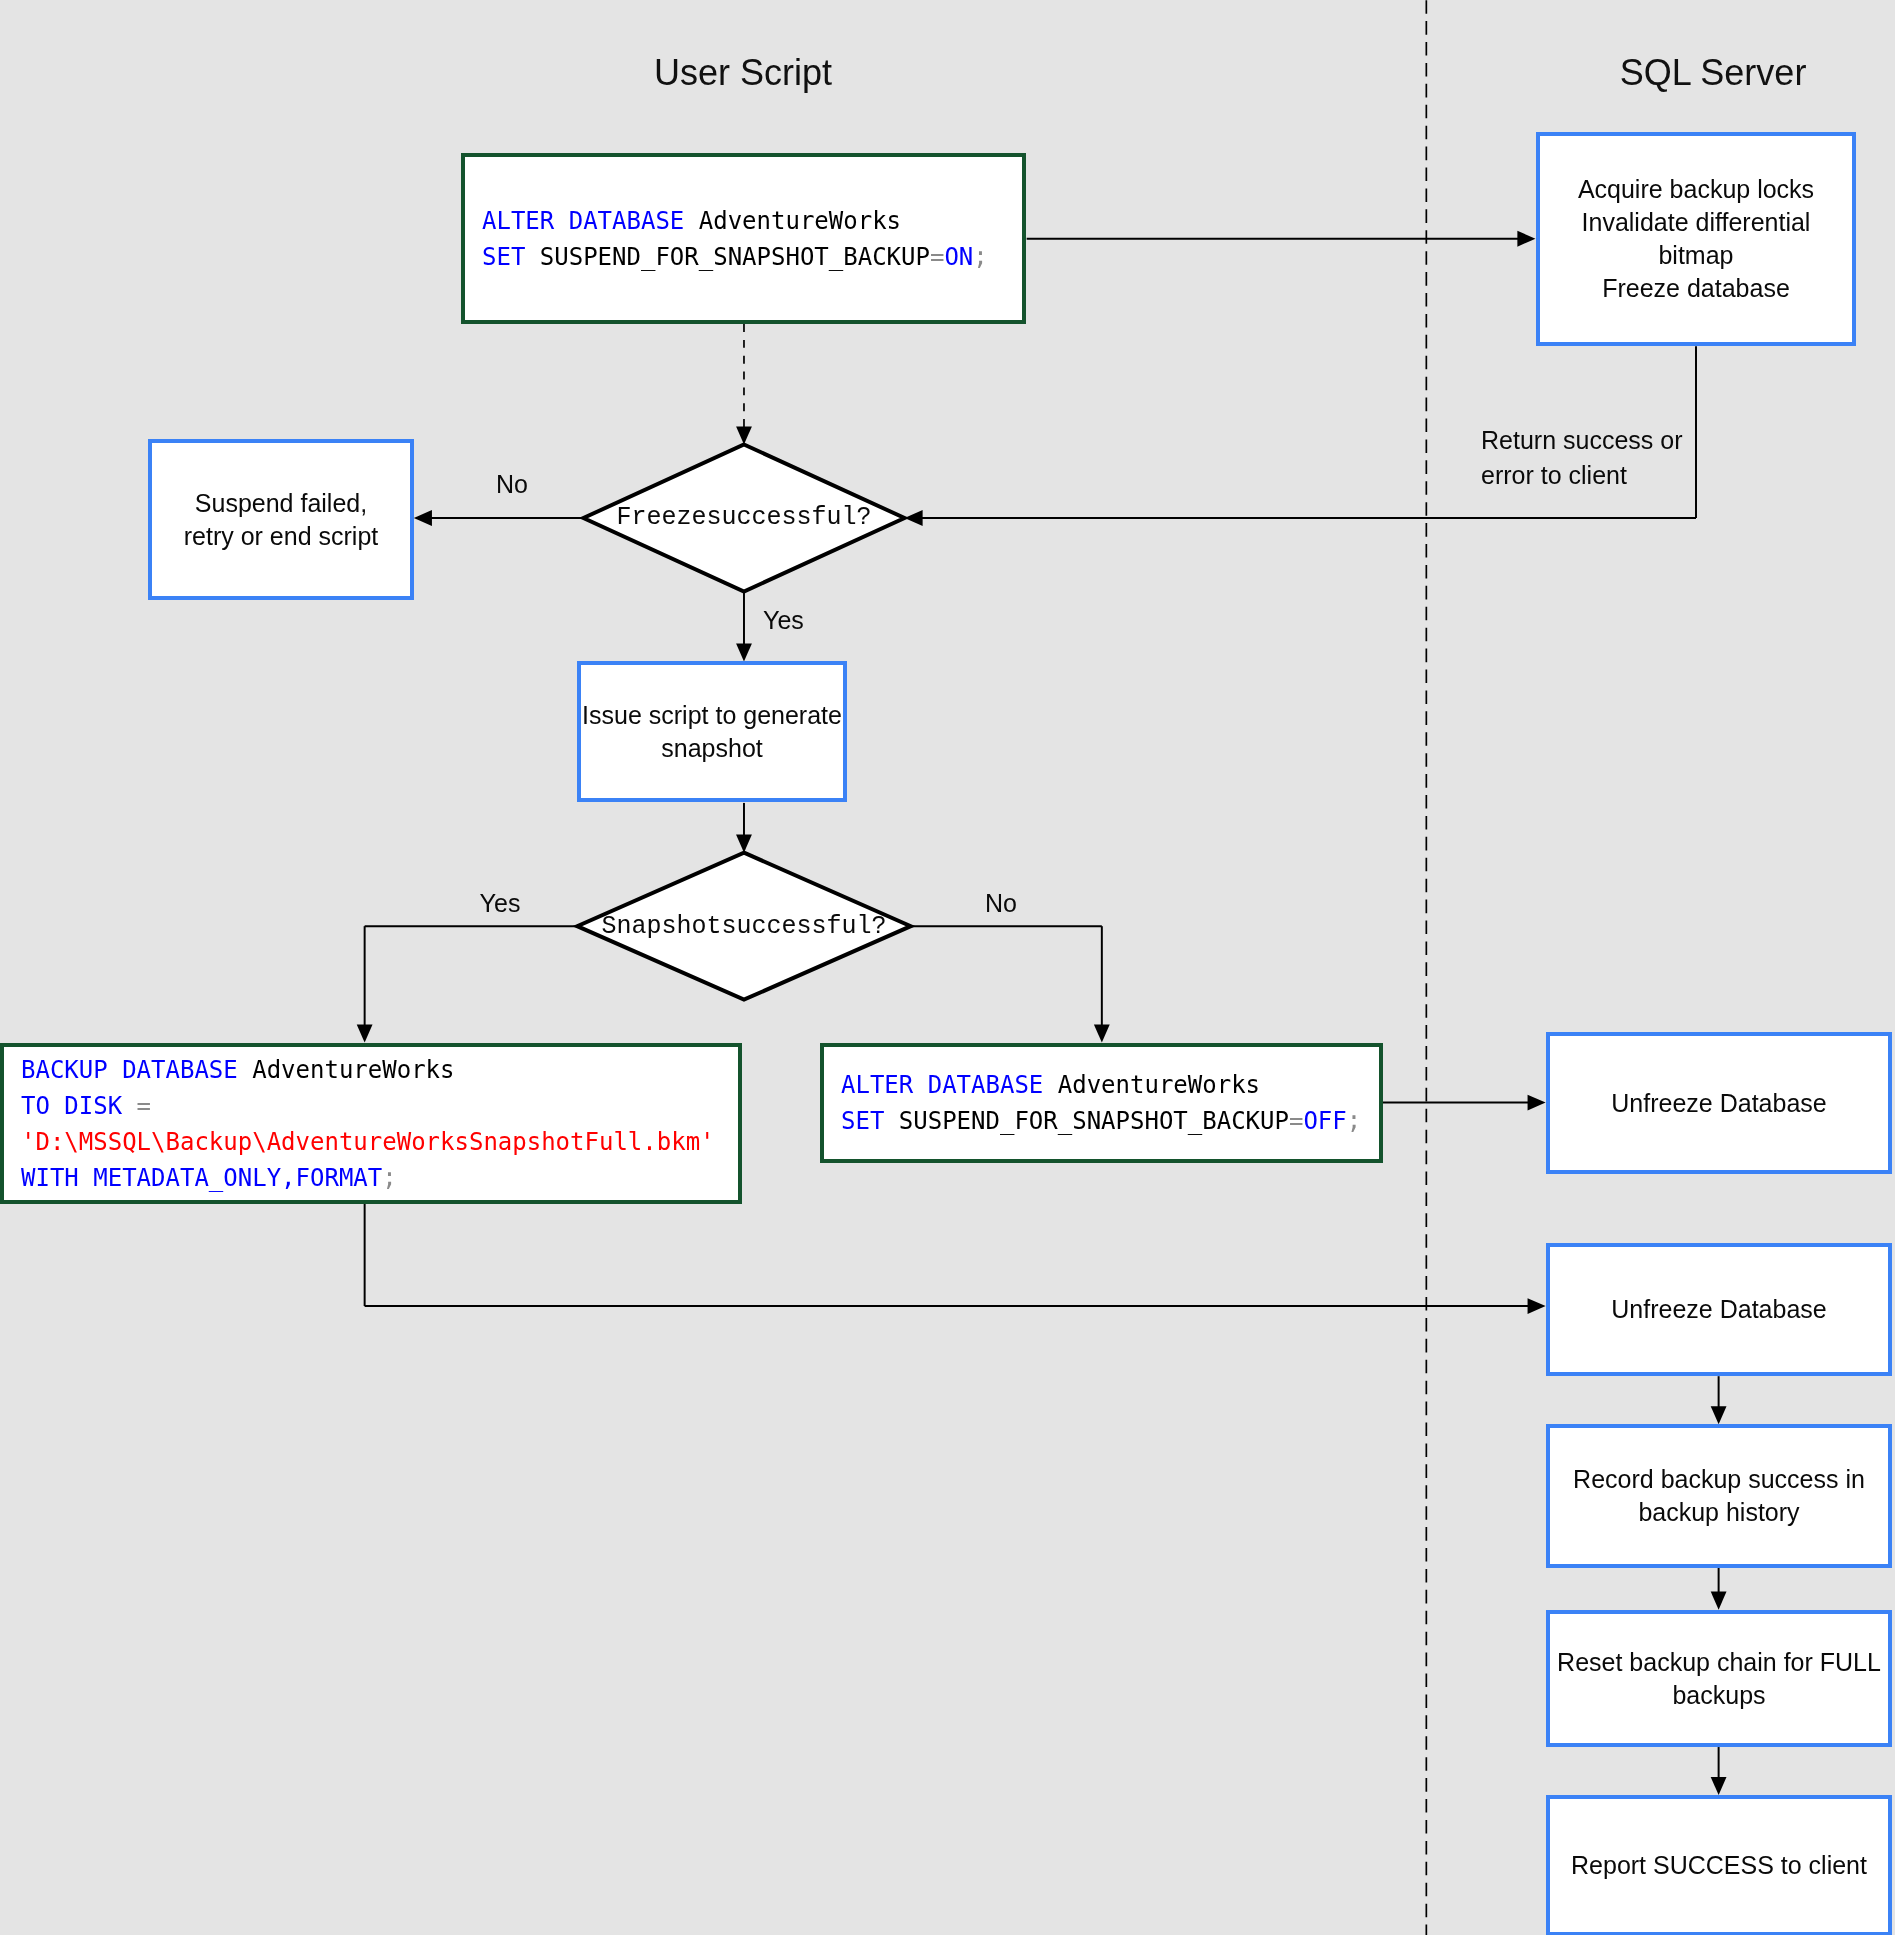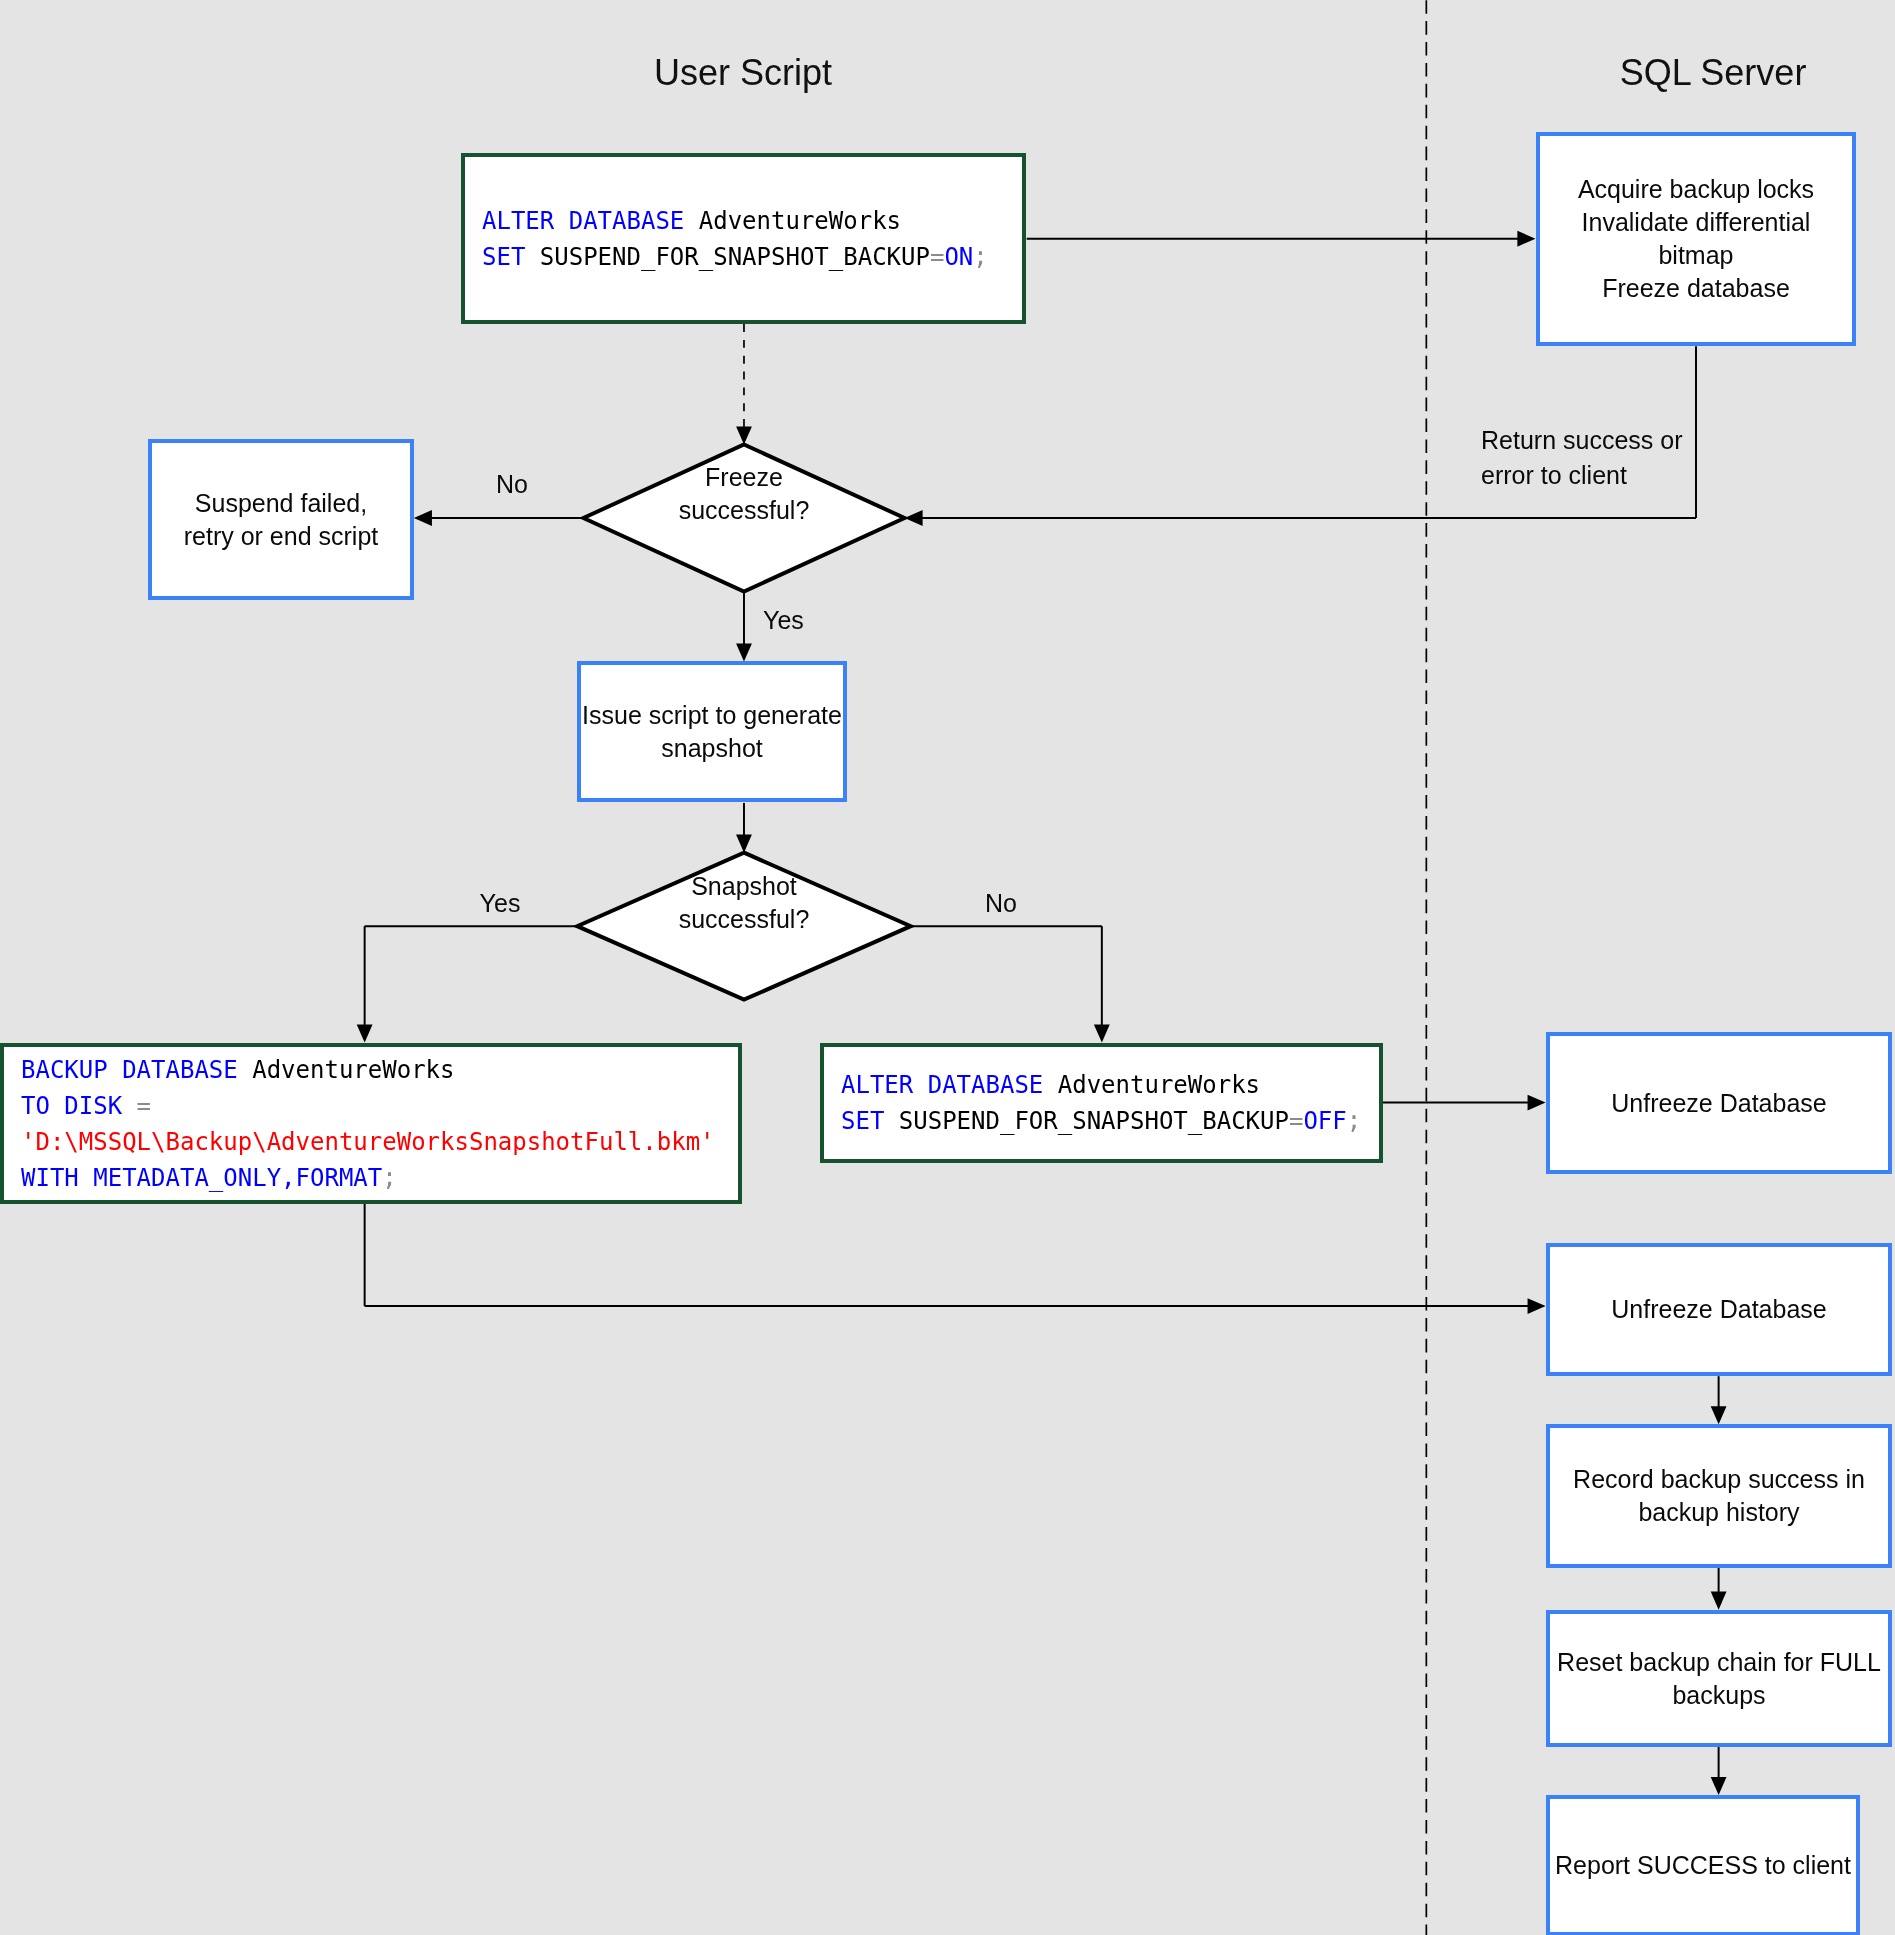--- a/index.html
+++ b/index.html
@@ -12,22 +12,22 @@
 
   .box{position:absolute;background:#ffffff;border:4px solid #3b82f6;box-sizing:border-box;
     display:flex;flex-direction:column;justify-content:center;align-items:center;
     text-align:center;font-size:25px;line-height:33px;color:#0a0a0a;}
 
   .codebox{position:absolute;background:#ffffff;border:4px solid #14532d;box-sizing:border-box;
     display:flex;flex-direction:column;justify-content:center;align-items:flex-start;
     text-align:left;padding-left:17px;padding-right:5.7px;
     font-family:"DejaVu Sans Mono",monospace;font-size:24px;line-height:36px;white-space:nowrap;}
 
-  .dtext{position:absolute;display:flex;flex-direction:column;
-    align-items:center;text-align:center;font-size:25px;line-height:33px;color:#0a0a0a;}
+  .dtext{position:absolute;display:flex;flex-direction:row;justify-content:center;
+    align-items:center;text-align:center;font-size:25px;line-height:33px;color:#0a0a0a;font-family:Liberation Mono, monospace;}
 
   .edge-label{position:absolute;font-size:25px;color:#0a0a0a;white-space:nowrap;}
   .edge-label.centered{transform:translateX(-50%);}
 
   .note{position:absolute;font-size:25px;line-height:35px;color:#0a0a0a;text-align:left;}
 
   .tok-kw{color:#0000ff;}
   .tok-pl{color:#000000;}
   .tok-op{color:#8a8a8a;}
   .tok-str{color:#ff0000;}
@@ -136,21 +136,21 @@
   <div class="box" style="left:1546px;top:1424px;width:346px;height:144px;">
       <div>Record backup success in</div>
       <div>backup history</div>
     </div>
 
   <div class="box" style="left:1546px;top:1610px;width:346px;height:137px;">
       <div>Reset backup chain for FULL</div>
       <div>backups</div>
     </div>
 
-  <div class="box" style="left:1546px;top:1795px;width:314px;height:141px;">
+  <div class="box" style="left:1546px;top:1795px;width:346px;height:141px;">
       <div>Report SUCCESS to client</div>
     </div>
 
   <div class="dtext" style="left:631px;top:461px;width:226px;height:113px;">
       <div>Freeze</div>
       <div>successful?</div>
     </div>
   <div class="dtext" style="left:631px;top:870px;width:226px;height:113px;">
       <div>Snapshot</div>
       <div>successful?</div>

